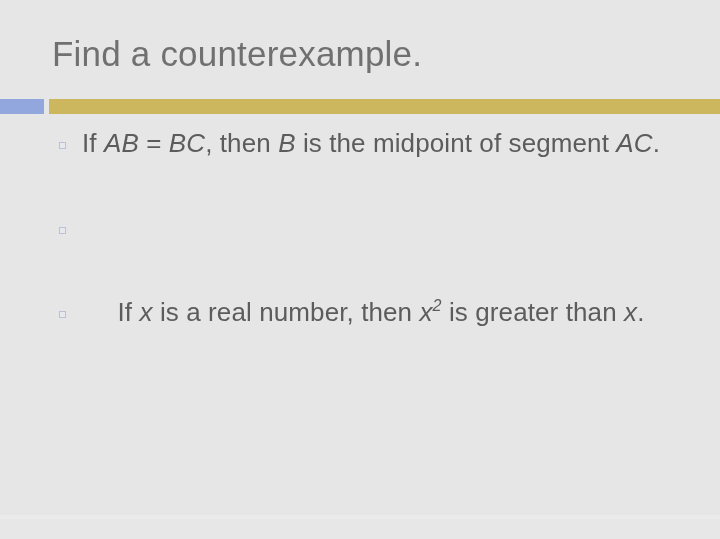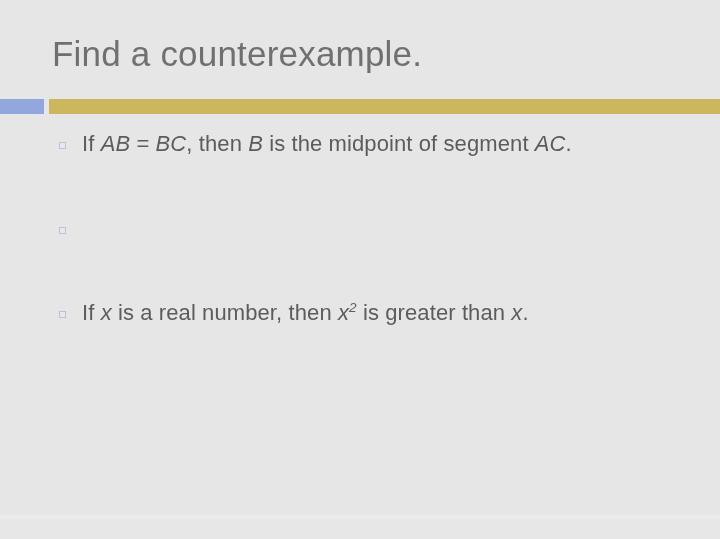--- a/index.html
+++ b/index.html
@@ -70,33 +70,34 @@
   }
   .bullet-row {
     position: relative;
     padding-left: 82px;
     padding-right: 40px;
     margin-bottom: 54px;
     min-height: 30px;
   }
   .bullet-row:last-child {
     margin-bottom: 0;
+    text-align: center;
   }
   .bullet-marker {
     position: absolute;
     left: 59px;
     top: 14px;
     width: 7px;
     height: 7px;
     border: 1px solid #b9c3d8;
     background: #e8e9ee;
     box-sizing: border-box;
   }
   .bullet-text {
-    font-size: 22px;
+    font-size: 26px;
     line-height: 31px;
     color: #5c5c5c;
     letter-spacing: 0.1px;
   }
   .bullet-text .var {
     font-style: italic;
   }
   .bullet-text sup {
     font-size: 0.62em;
     vertical-align: super;

